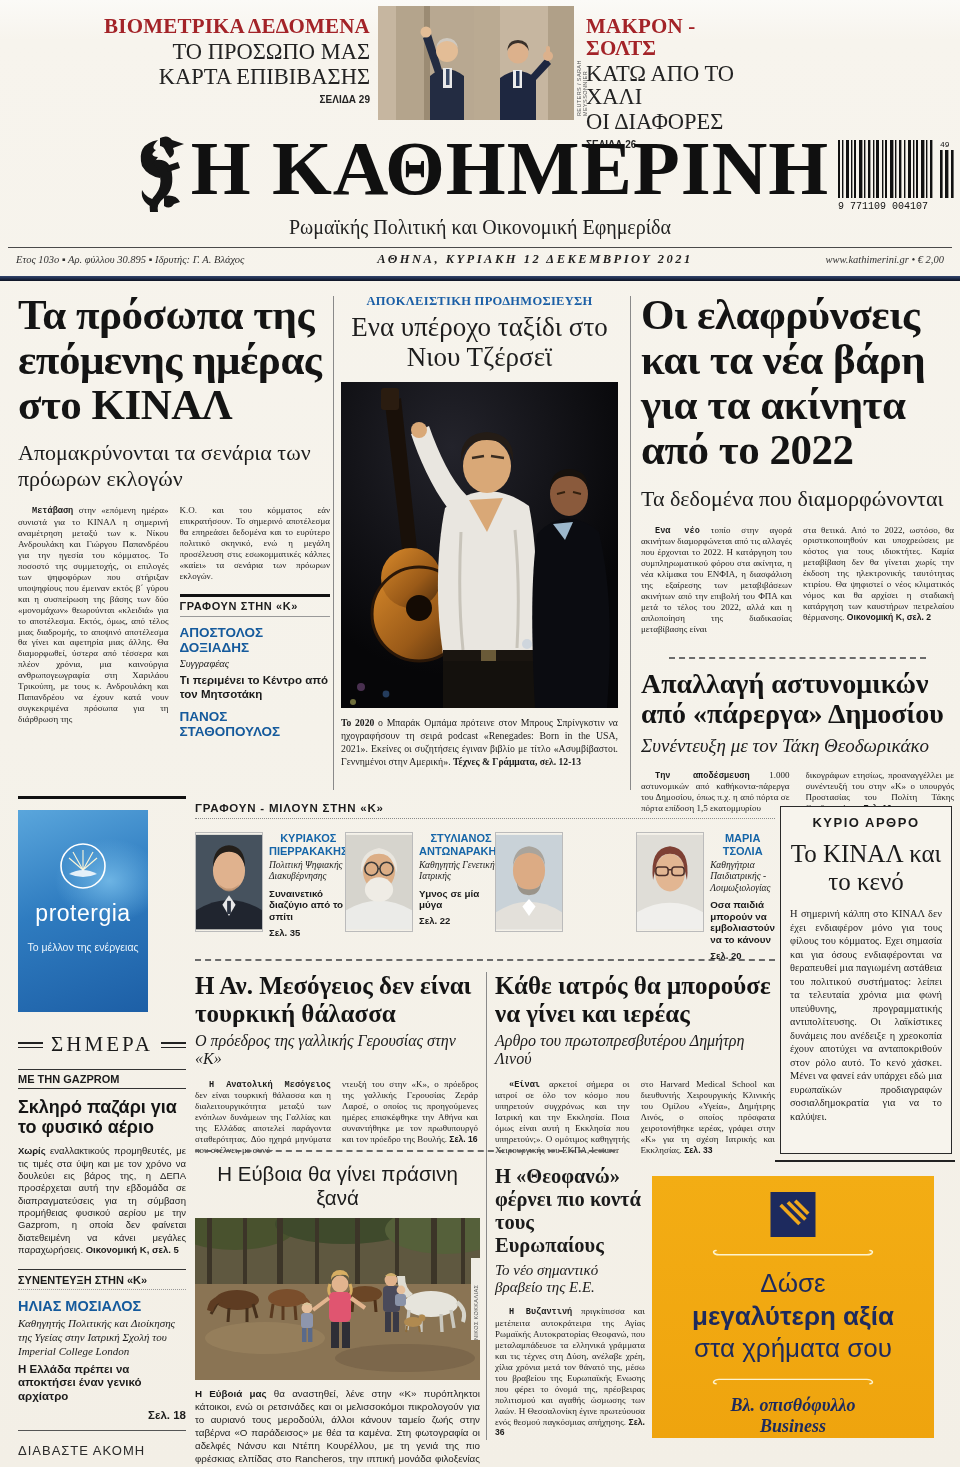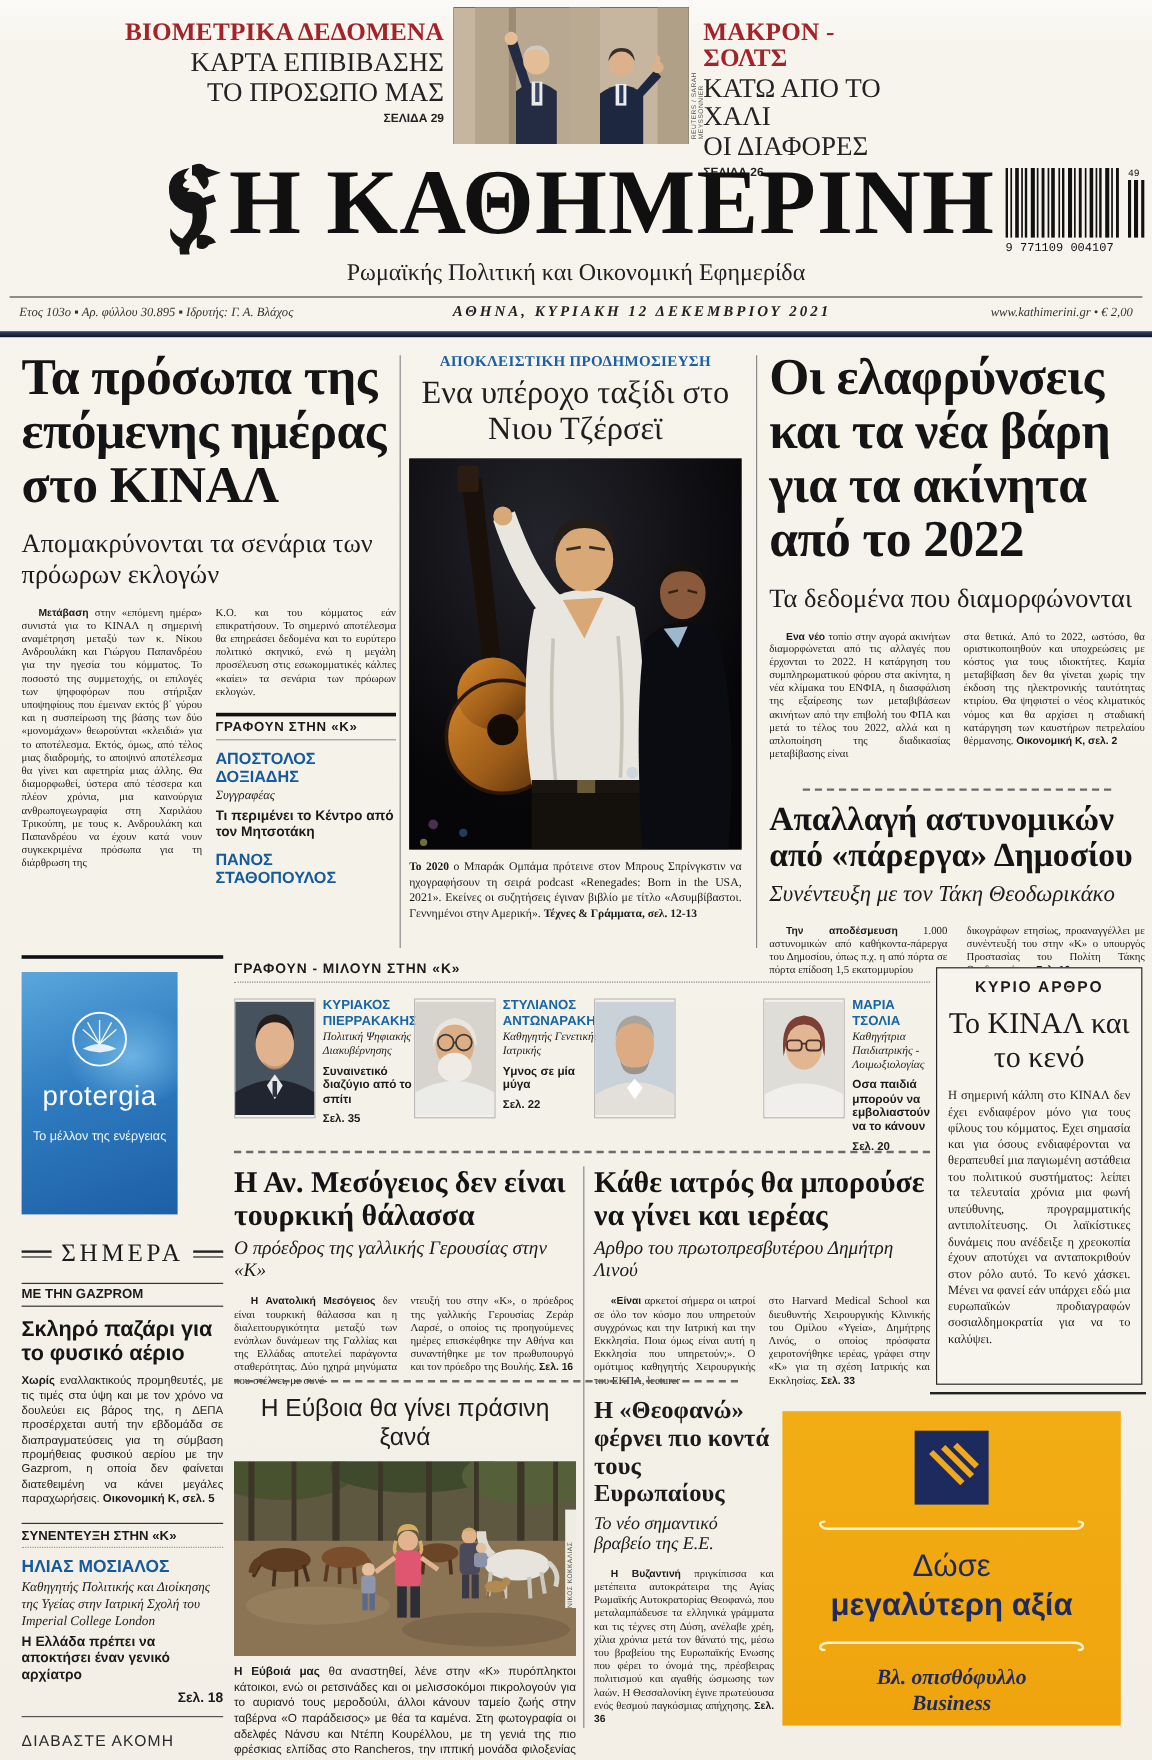--- a/index.html
+++ b/index.html
@@ -2,21 +2,21 @@
 <html><head>
 <meta charset="utf-8">
 <style>
   html,body{margin:0;padding:0;background:#dedbd4;}
   .page{position:relative;width:960px;height:1467px;margin:0 auto;overflow:hidden;
         background:linear-gradient(180deg,#fbfaf7 0,#f7f4ed 40px,#f5f2ea 50%,#f3efe6 100%);
         font-family:"Liberation Serif","DejaVu Serif",serif;color:#1b1b1b;}
   .abs{position:absolute;}
   .jus{text-align:justify;}
   .bt{font-size:9px;line-height:1.22;}
-  b.lead{font-family:Liberation Sans, sans-serif;font-size:8.6px;padding-left:14px;}
+  b.lead{font-family:Liberation Mono, monospace;font-size:8.6px;padding-left:14px;}
   .pageref{font-family:"Liberation Sans","DejaVu Sans",sans-serif;font-weight:bold;font-size:8.6px;}
   
   .teaser{line-height:1.04;}
   .teaser .kick{font-weight:bold;font-size:21px;color:#a32328;letter-spacing:.2px;}
   .teaser .l{font-size:22.5px;color:#232323;margin-top:2px;}
   .teaser .pg{font-family:"Liberation Sans","DejaVu Sans",sans-serif;font-weight:bold;font-size:10px;margin-top:6px;color:#222;}
   .vcredit{writing-mode:vertical-rl;transform:rotate(180deg);font-family:"Liberation Sans","DejaVu Sans",sans-serif;
            font-size:5.5px;color:#555;letter-spacing:.4px;}
   
   .mast-title{font-weight:bold;font-size:77px;letter-spacing:1px;color:#101010;text-align:center;line-height:1;}
@@ -46,21 +46,21 @@
   .h-serif-m{font-weight:bold;font-size:25px;line-height:1.1;color:#141414;}
   .sub-ital-s{font-style:italic;font-size:16px;line-height:1.15;margin-top:5px;}
   .vline{width:1px;background:#8a8a8a;}
   
   .band-head{font-family:"Liberation Sans","DejaVu Sans",sans-serif;font-weight:bold;font-size:11.5px;letter-spacing:.8px;
              border-bottom:1px dotted #888;padding-bottom:4px;}
   .cards{display:flex;gap:9px;margin-top:13px;}
   .card{display:flex;width:141px;}
   .card .pic{width:66px;height:98px;flex:none;border:1px solid #bbb;}
   .card .meta{margin-left:6px;}
-  .cname{color:#1565a8;font-family:"Liberation Sans","DejaVu Sans",sans-serif;font-weight:bold;font-size:11px;line-height:1.15;}
+  .cname{color:#1565a8;font-family:"Liberation Sans","DejaVu Sans",sans-serif;font-weight:bold;font-size:11px;line-height:1.15;text-align:center;}
   .crole{font-style:italic;font-size:9.5px;line-height:1.18;margin-top:3px;}
   .ctopic{font-family:"Liberation Sans","DejaVu Sans",sans-serif;font-weight:bold;font-size:9.8px;line-height:1.2;margin-top:5px;}
   .cpage{font-family:"Liberation Sans","DejaVu Sans",sans-serif;font-weight:bold;font-size:9.5px;margin-top:4px;}
   
   .edbox{border:1.5px solid #2a2a2a;padding:8px 9px;background:#f7f4ed;}
   .edhead{font-family:"Liberation Sans","DejaVu Sans",sans-serif;font-weight:bold;font-size:13px;letter-spacing:1.5px;text-align:center;}
   .edtitle{font-size:25px;text-align:center;line-height:1.12;margin-top:10px;}
   .edbody{font-size:10.4px;line-height:1.3;margin-top:11px;font-weight:500;overflow:hidden;height:238px;}
   
   .sb-rule{height:3px;background:#111;}
@@ -95,22 +95,22 @@
             font-family:"Liberation Serif","DejaVu Serif",serif;}
   .photo-frame{overflow:hidden;background:#000;}
 </style>
 </head>
 <body>
 
 <div class="page">
 
   <div class="abs teaser" style="left:38px;top:16px;width:332px;text-align:right;">
     <div class="kick">ΒΙΟΜΕΤΡΙΚΑ ΔΕΔΟΜΕΝΑ</div>
+    <div class="l">ΤΟ ΠΡΟΣΩΠΟ ΜΑΣ</div>
     <div class="l">ΚΑΡΤΑ ΕΠΙΒΙΒΑΣΗΣ</div>
-    <div class="l">ΤΟ ΠΡΟΣΩΠΟ ΜΑΣ</div>
     <div class="pg">ΣΕΛΙΔΑ 29</div>
   </div>
 
   <div class="abs photo-frame" style="left:378px;top:6px;width:196px;height:114px;">
     <svg width="196" height="114" viewBox="0 0 196 114">
       <rect width="196" height="114" fill="#c6b6a0"></rect>
       <rect x="18" y="0" width="30" height="114" fill="#b4a48c"></rect>
       <rect x="46" y="0" width="6" height="114" fill="#9b8b73"></rect>
       <rect x="96" y="0" width="26" height="114" fill="#baaa92"></rect>
       <rect x="170" y="0" width="26" height="114" fill="#b0a088"></rect>
@@ -591,20 +591,21 @@
         <line x1="24" y1="14" x2="48" y2="38"></line>
         <line x1="34" y1="12" x2="52" y2="30"></line>
       </g>
     </svg>
     <svg width="232" height="14" viewBox="0 0 232 14" style="margin-top:12px;">
       <path d="M14,8 C6,8 4,2 10,2 M14,8 L218,8 M218,8 C226,8 228,2 222,2" fill="none" stroke="#fdf3cf" stroke-width="2" stroke-linecap="round"></path>
     </svg>
     <div class="txt" style="margin-top:8px;">
       <span>Δώσε</span>
       <b>μεγαλύτερη αξία</b>
+      <span>στα χρήματα σου</span>
     </div>
     <svg width="232" height="14" viewBox="0 0 232 14" style="margin-top:10px;">
       <path d="M14,6 C6,6 4,12 10,12 M14,6 L218,6 M218,6 C226,6 228,12 222,12" fill="none" stroke="#fdf3cf" stroke-width="2" stroke-linecap="round"></path>
     </svg>
     <div class="foot">
       <span style="display:block;">Βλ. οπισθόφυλλο</span>
       <span style="display:block;">Business</span>
     </div>
   </div>
 

